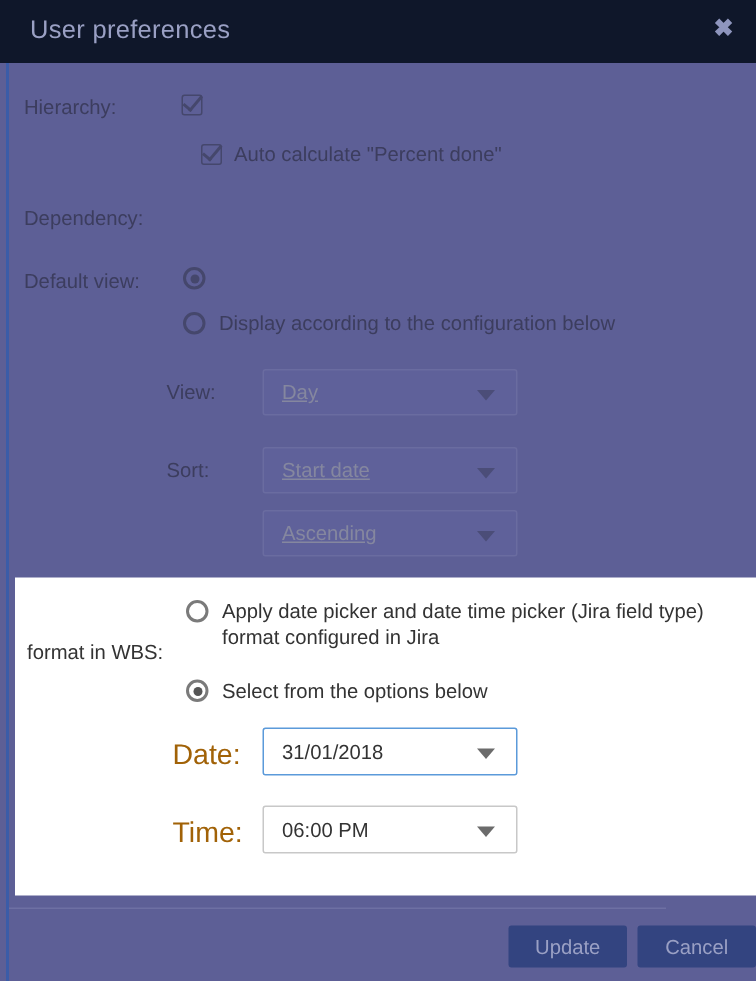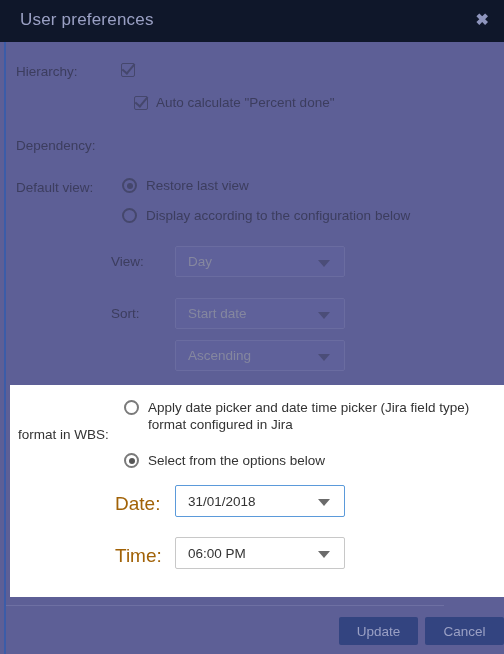--- a/index.html
+++ b/index.html
@@ -161,20 +161,21 @@
     background: #5f619a;
     box-sizing: border-box;
     border-radius: 2px;
   }
   .sel-disabled .sel-text {
     position: absolute;
     left: 12px;
     top: 7px;
     font-size: 13.5px;
     color: #85879f;
+    text-decoration: underline;
   }
   .caret {
     position: absolute;
     right: 14px;
     top: 13px;
     width: 0;
     height: 0;
     border-left: 6px solid transparent;
     border-right: 6px solid transparent;
     border-top: 7px solid #4b4d78;
@@ -319,21 +320,20 @@
       <span class="cb-label">Auto calculate "Percent done"</span>
     </div>
 
     <div class="row field-label" style="left:10px; top:96px;">Dependency:</div>
 
 
     <div class="row field-label" style="left:10px; top:138px;">Default view:</div>
 
     <div class="rdrow" style="left:116px; top:136px;">
       <span class="radio sel"></span>
-      <span class="rd-label">Restore last view</span>
     </div>
 
     <div class="rdrow" style="left:116px; top:166px;">
       <span class="radio"></span>
       <span class="rd-label">Display according to the configuration below</span>
     </div>
 
     <div class="row field-label" style="left:105px; top:212px;">View:</div>
     <div class="sel-disabled" style="left:169px; top:204px;">
       <span class="sel-text">Day</span>

